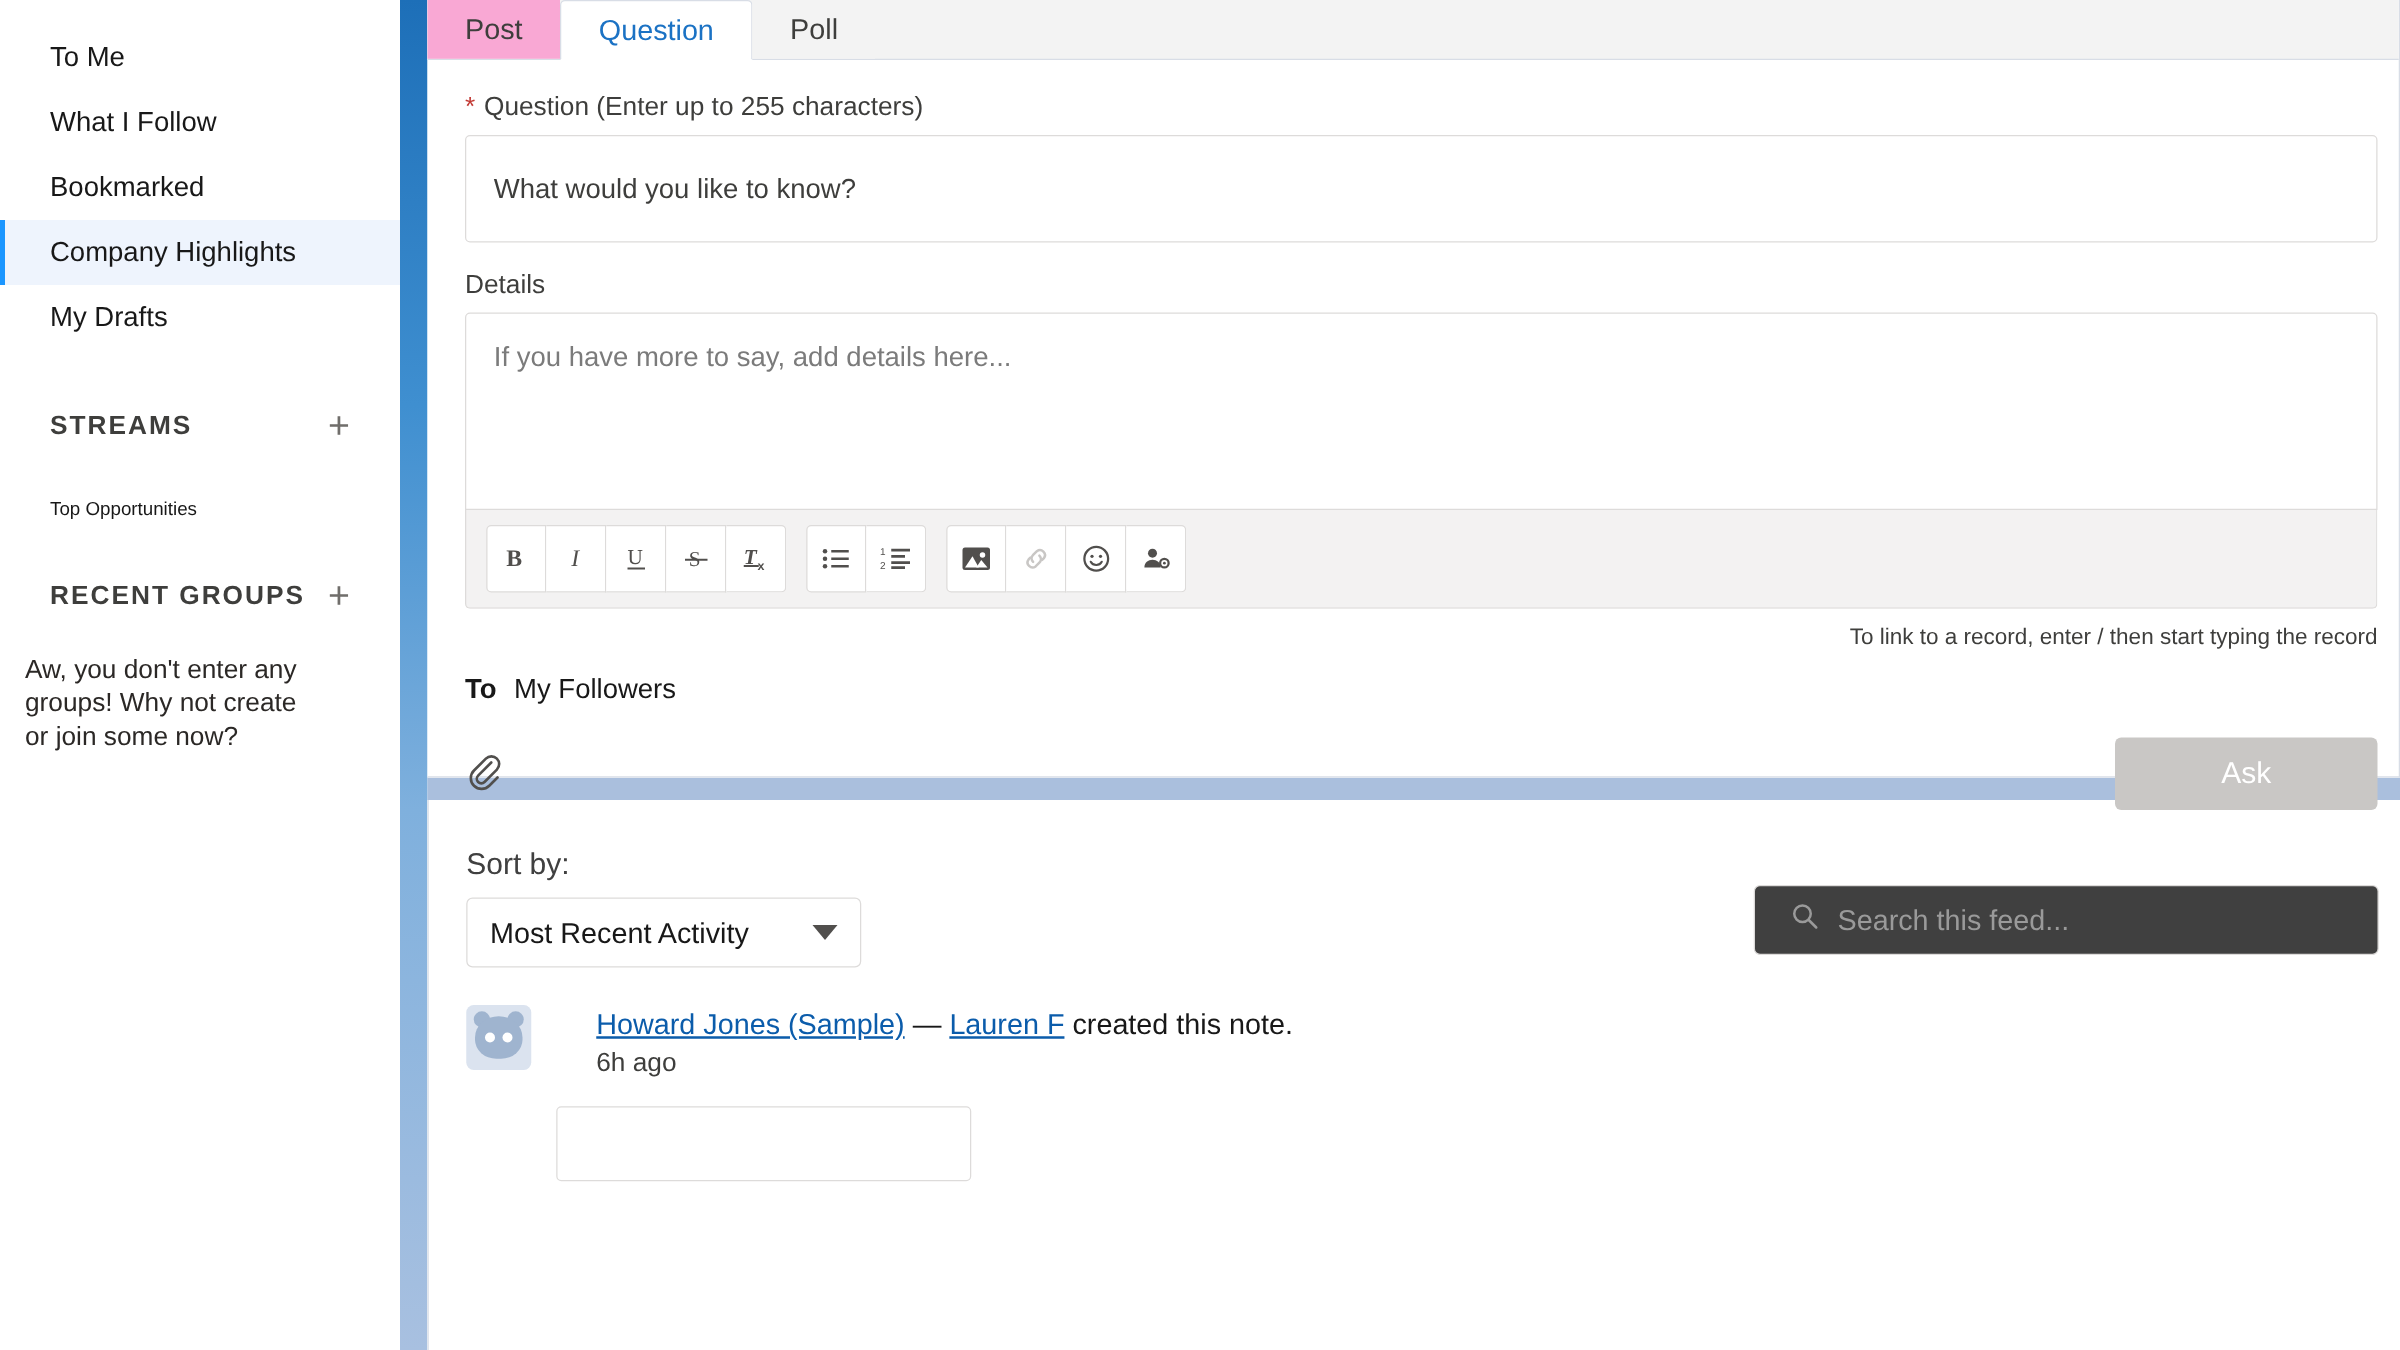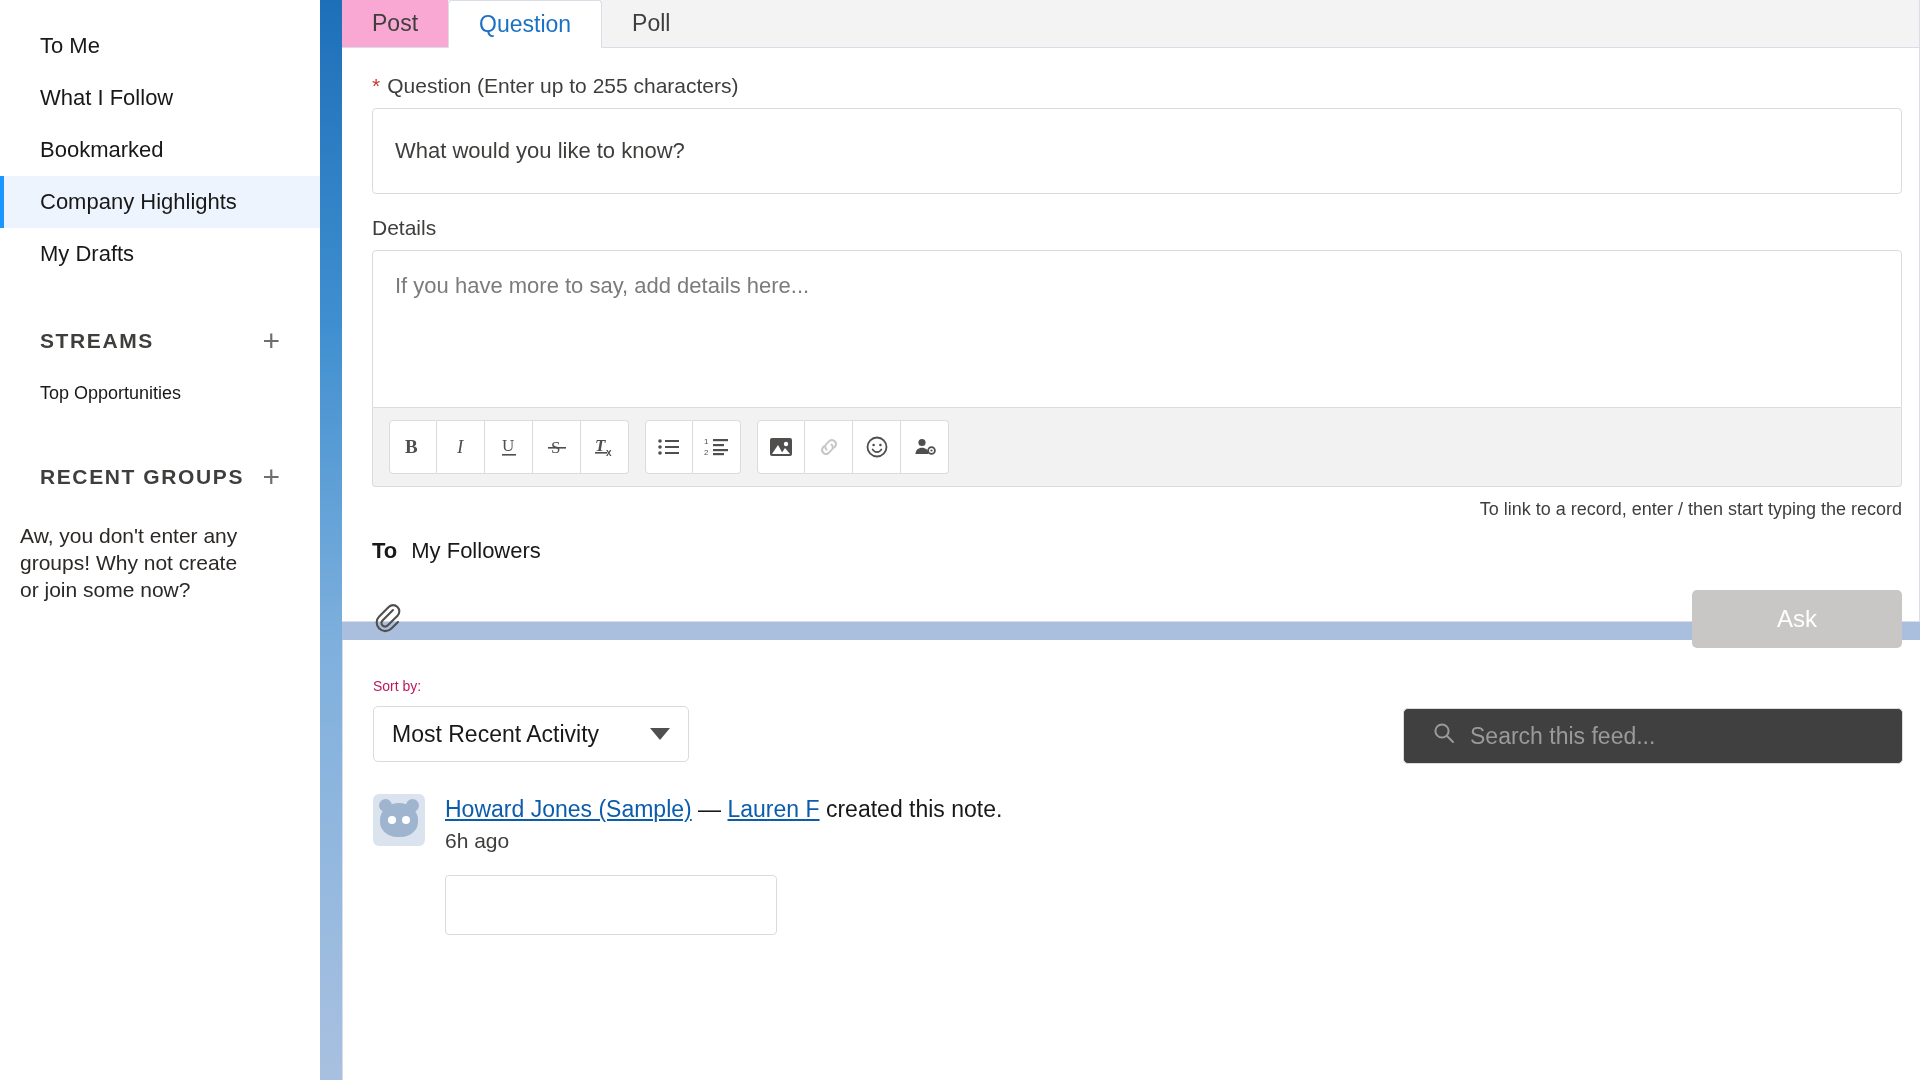--- a/index.html
+++ b/index.html
@@ -39,22 +39,22 @@
   .section-title {
     font-size: 21px; letter-spacing: 1.6px;
     color: #3e3e3c; font-weight: 700;
   }
   .plus-btn {
     font-size: 30px; color: #706e6b; line-height: 1;
     cursor: pointer; font-weight: 300;
     padding: 0 4px;
   }
   .stream-item {
-    height: 46px; display: flex; align-items: center;
-    padding-left: 40px; font-size: 18px; color: #181818;
+    height: 46px; display: flex; align-items: flex-end;
+    padding-left: 40px; font-size: 15px; color: #181818;
     cursor: pointer;
   }
   .groups-empty {
     padding: 16px 40px 0 20px;
     font-size: 21px; line-height: 27px; color: #2b2826;
     max-width: 300px;
   }
 
   
   .main {
@@ -177,21 +177,21 @@
 
   
   .gap { height: 18px; background: #aabfdd; }
   .feed {
     background: #ffffff;
     border-left: 1px solid #d8dde6;
     padding: 38px 0 0 30px;
     height: 450px;
   }
   .feedtop { display: flex; align-items: flex-start; justify-content: space-between; width: 1530px;}
-  .sortlbl { font-size: 14px; color: #be185d; margin-bottom: 12px; }
+  .sortlbl { font-size: 24px; color: #404040; margin-bottom: 12px; }
   .select {
     width: 316px; height: 56px;
     border: 1px solid #dddbda; border-radius: 5px;
     background: #fff; display: flex; align-items: center;
     padding: 0 18px; font-size: 23px; color: #181818;
     justify-content: space-between; cursor: pointer;
   }
   .caret {
     width: 0; height: 0;
     border-left: 10px solid transparent;
@@ -199,21 +199,21 @@
     border-top: 12px solid #514f4d;
   }
   .searchbox {
     width: 500px; height: 56px; margin-top: 30px;
     border: 1px solid #dddbda; border-radius: 5px;
     background: #404040; display: flex; align-items: center;
     padding: 0 28px; font-size: 23px; color: #9a9a9a;
   }
   .searchbox svg { margin-right: 14px; flex: none; }
 
-  .post { display: flex; margin-top: 30px; }
+  .post { display: flex; margin-top: 30px; gap: 32px; }
   .avatar {
     width: 52px; height: 52px; border-radius: 6px;
     background: #dbe3ef; flex: none; margin-right: 20px;
     position: relative; overflow: hidden;
   }
   .avatar .face {
     position: absolute; left: 7px; top: 9px;
     width: 38px; height: 34px; border-radius: 50% 50% 45% 45%;
     background: #9fb4cf;
   }

